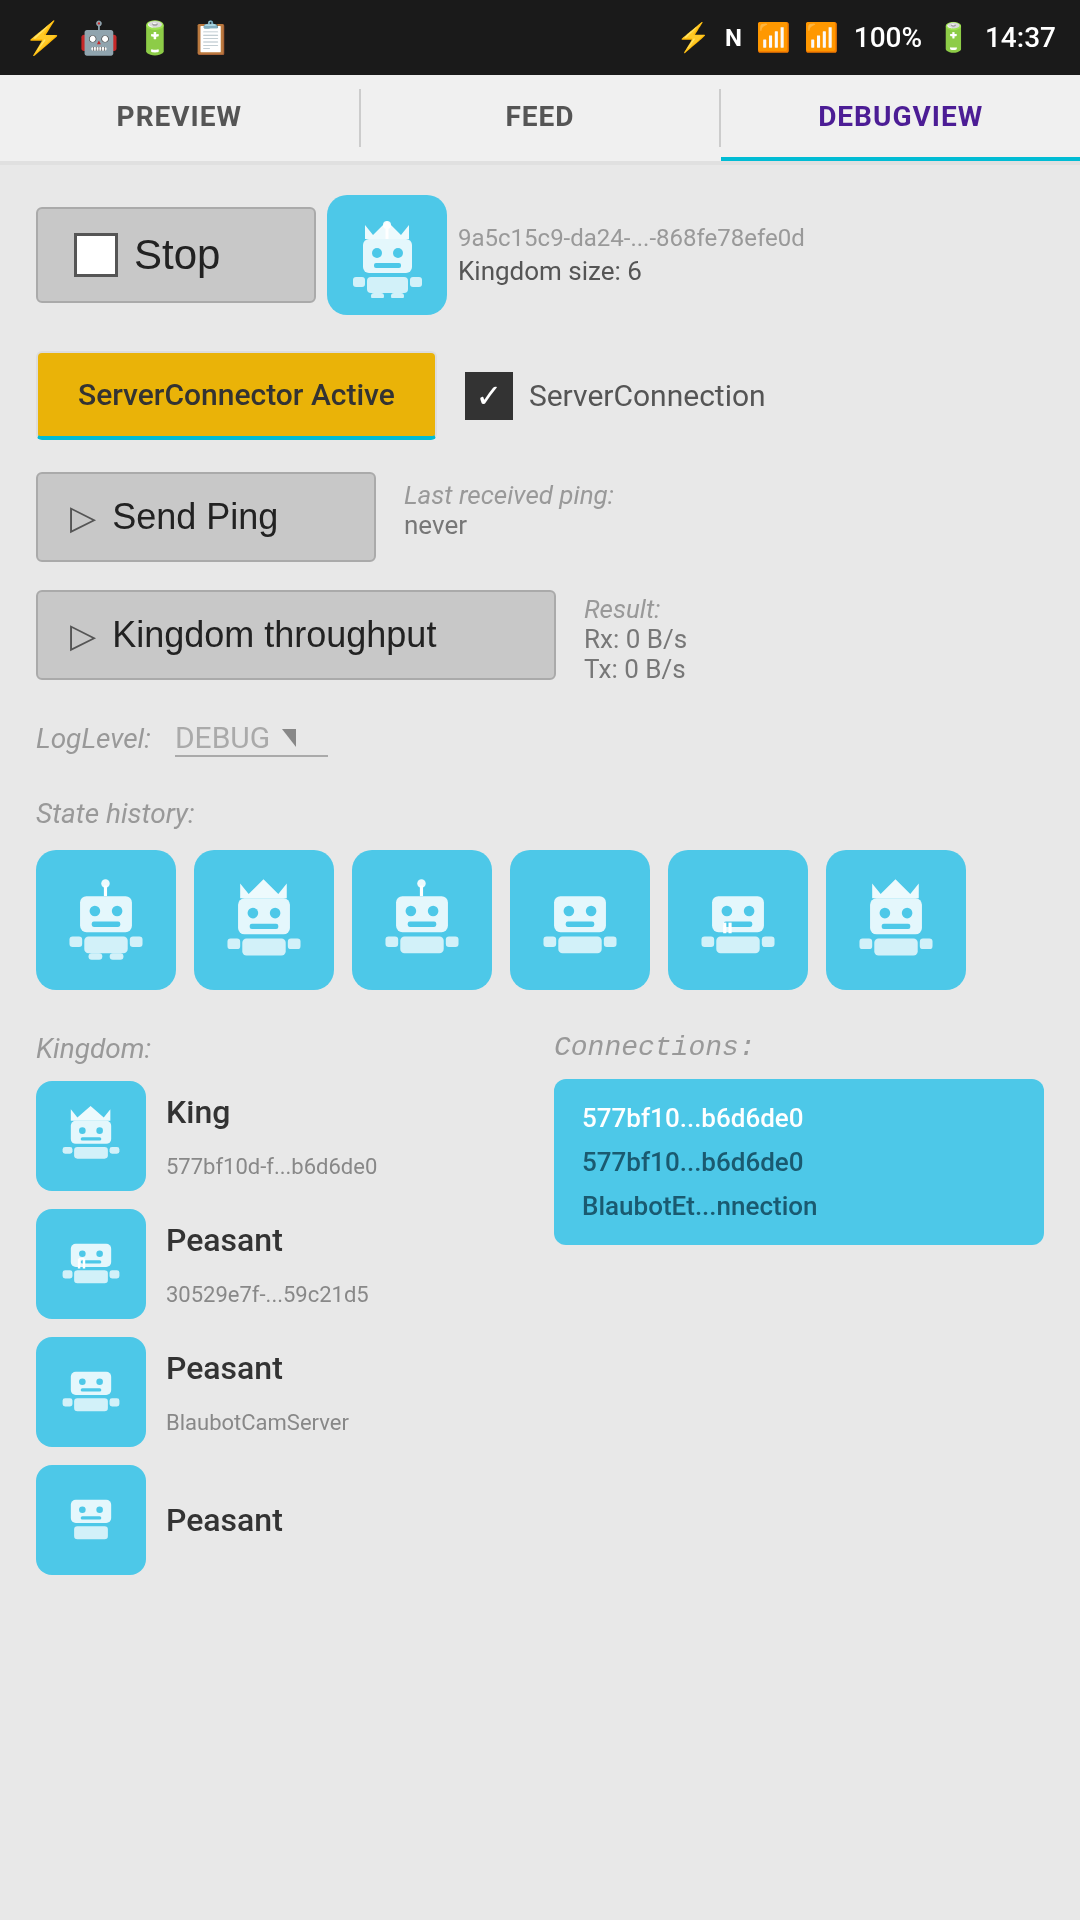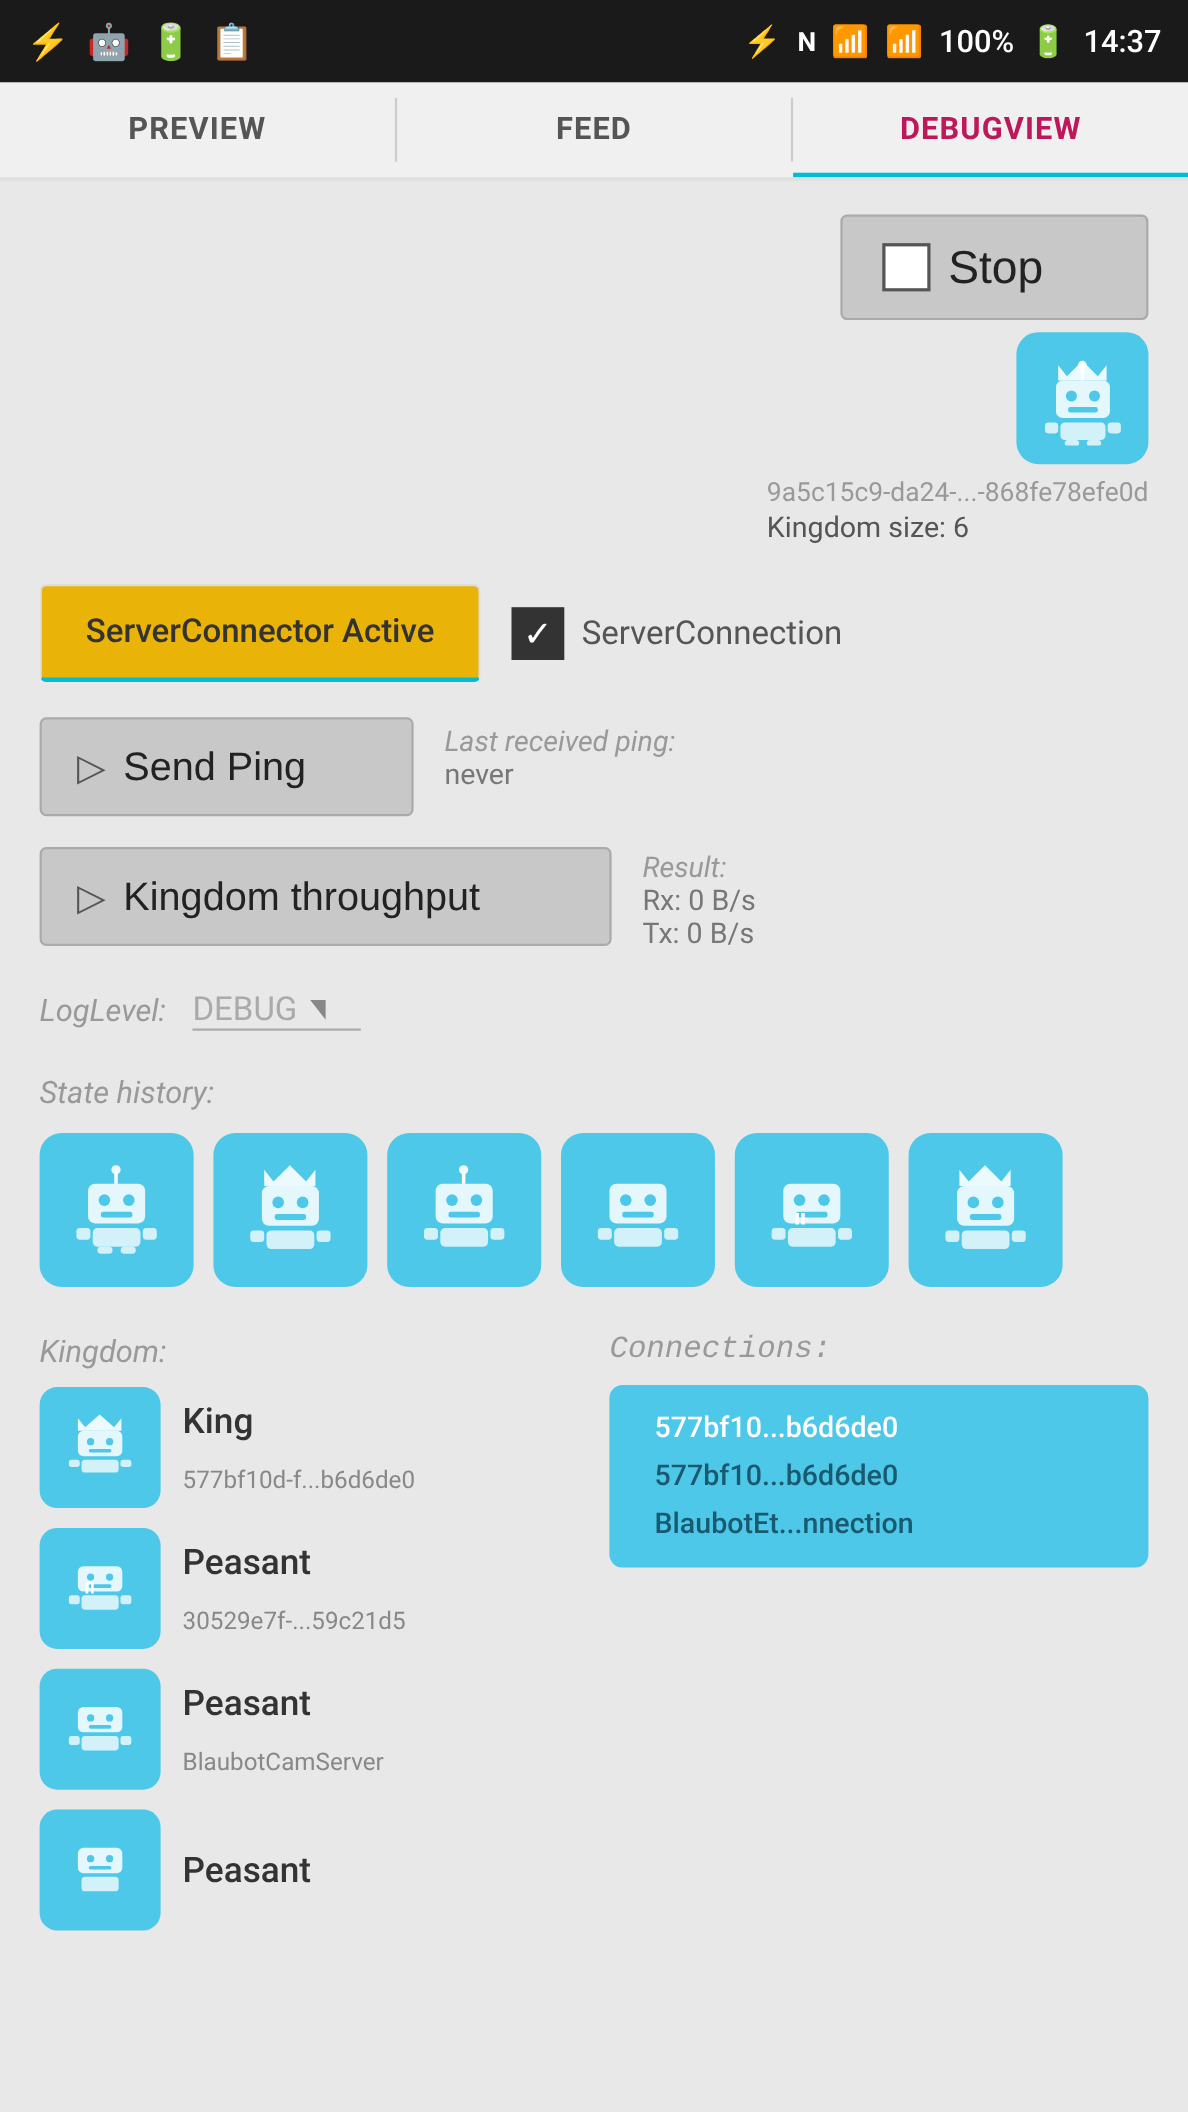--- a/index.html
+++ b/index.html
@@ -54,42 +54,41 @@
       align-items: center;
       justify-content: center;
       font-size: 28px;
       font-weight: 700;
       color: #555;
       border-bottom: 4px solid transparent;
       cursor: pointer;
       letter-spacing: 1px;
     }
     .tab.active {
-      color: #be185d;
+      color: #4c1d95;
       border-bottom: 4px solid #00bcd4;
     }
     .tab-divider {
       width: 2px;
       background: #ccc;
       margin: 14px 0;
     }
 
     
     .content {
       padding: 30px 36px;
       background: #e8e8e8;
     }
 
     
     .top-row {
       display: flex;
-      align-items: flex-end;
+      align-items: center;
       gap: 11px;
       margin-bottom: 36px;
-      flex-direction: column;
     }
     .stop-button {
       display: flex;
       align-items: center;
       gap: 16px;
       background: #c8c8c8;
       border: 2px solid #aaa;
       border-radius: 6px;
       padding: 22px 36px;
       font-size: 42px;
@@ -356,21 +355,21 @@
       color: #333;
     }
     .kingdom-item-id {
       font-size: 22px;
       color: #888;
     }
 
     .connections-box {
       background: #4dc8e8;
       border-radius: 12px;
-      padding: 24px 41px;
+      padding: 24px 28px;
       display: flex;
       flex-direction: column;
       gap: 14px;
     }
     .connection-entry {
       font-size: 26px;
       color: #1a5a70;
       font-weight: 500;
     }
     .connection-entry.selected {

